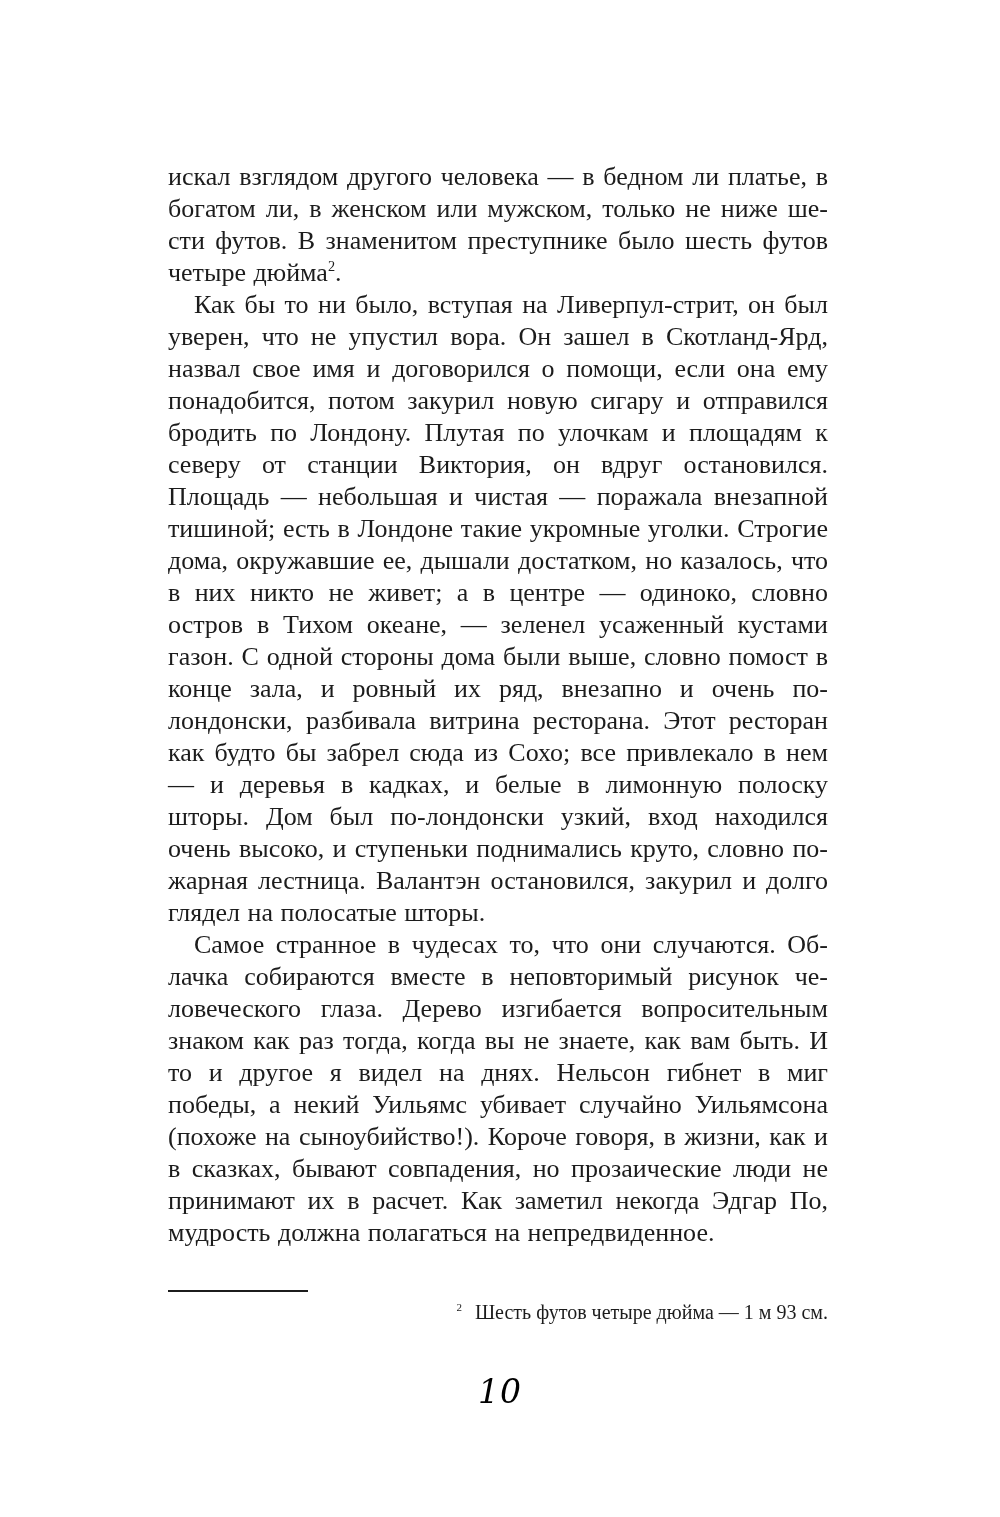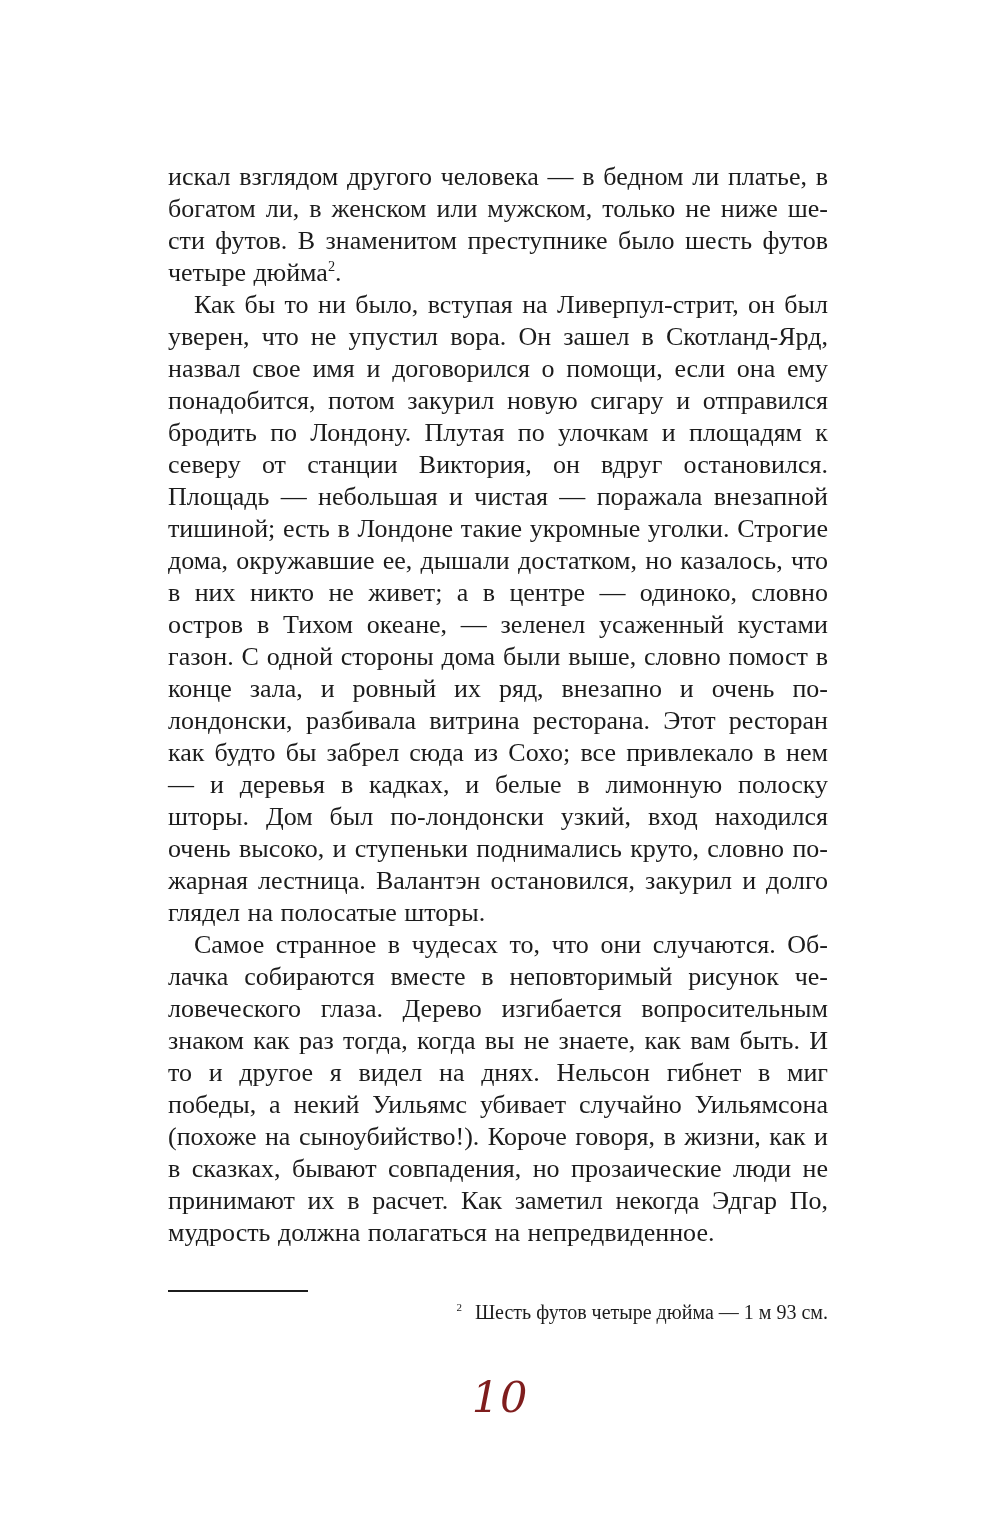--- a/index.html
+++ b/index.html
@@ -61,23 +61,23 @@
     margin-right: 13px;
   }
   .page-number {
     position: absolute;
     left: 0;
     top: 1372px;
     width: 100%;
     text-align: center;
     font-family: "DejaVu Serif", serif;
     font-style: italic;
-    font-size: 43px;
+    font-size: 33px;
     letter-spacing: 1px;
-    color: #7f1d1d;
+    color: #000000;
   }
 </style>
 </head>
 <body>
 
 <div class="page">
 
   <section class="text-block">
       <p class="para" lang="ru">искал взглядом другого человека — в бедном ли платье, в богатом ли, в женском или мужском, только не ниже ше­сти футов. В знаменитом преступнике было шесть футов четыре дюйма<sup>2</sup>.</p>
       <p class="para indent" lang="ru">Как бы то ни было, вступая на Ливерпул-стрит, он был уверен, что не упустил вора. Он зашел в Скотланд-Ярд, назвал свое имя и договорился о помощи, если она ему понадобится, потом закурил новую сигару и отправил­ся бродить по Лондону. Плутая по улочкам и площадям к северу от станции Виктория, он вдруг остановился. Площадь — небольшая и чистая — поражала внезапной тишиной; есть в Лондоне такие укромные уголки. Стро­гие дома, окружавшие ее, дышали достатком, но каза­лось, что в них никто не живет; а в центре — одиноко, словно остров в Тихом океане, — зеленел усаженный ку­стами газон. С одной стороны дома были выше, словно помост в конце зала, и ровный их ряд, внезапно и очень по-лондонски, разбивала витрина ресторана. Этот ресто­ран как будто бы забрел сюда из Сохо; все привлекало в нем — и деревья в кадках, и белые в лимонную поло­ску шторы. Дом был по-лондонски узкий, вход находился очень высоко, и ступеньки поднимались круто, словно по­жарная лестница. Валантэн остановился, закурил и долго глядел на полосатые шторы.</p>

